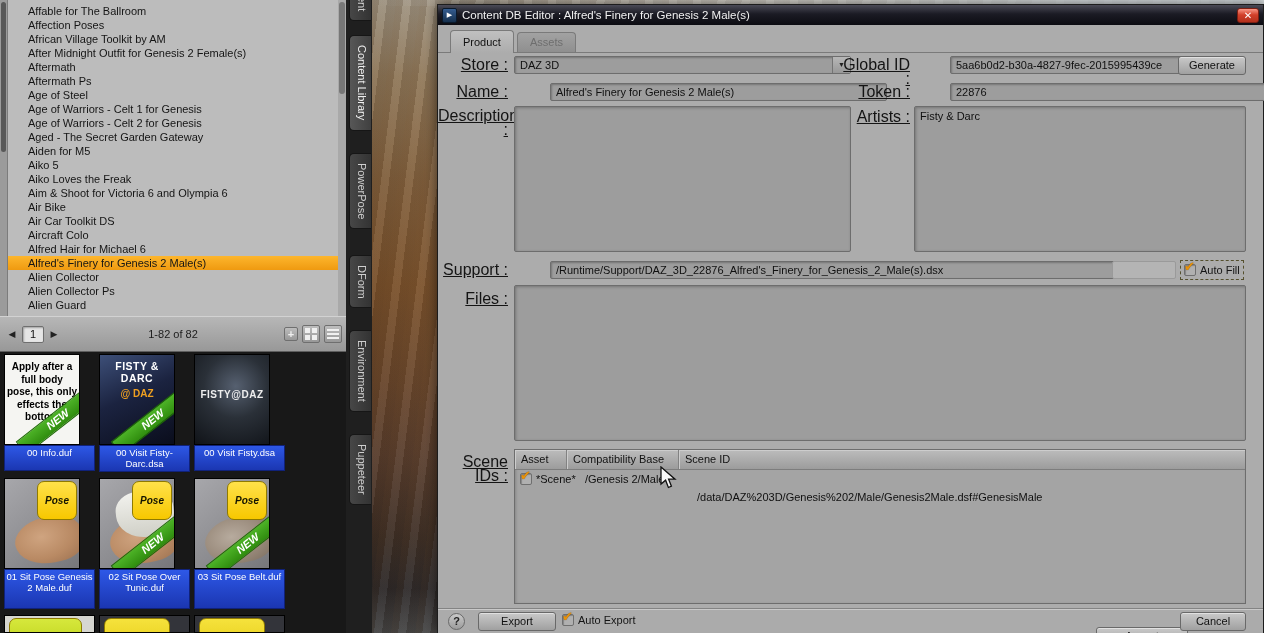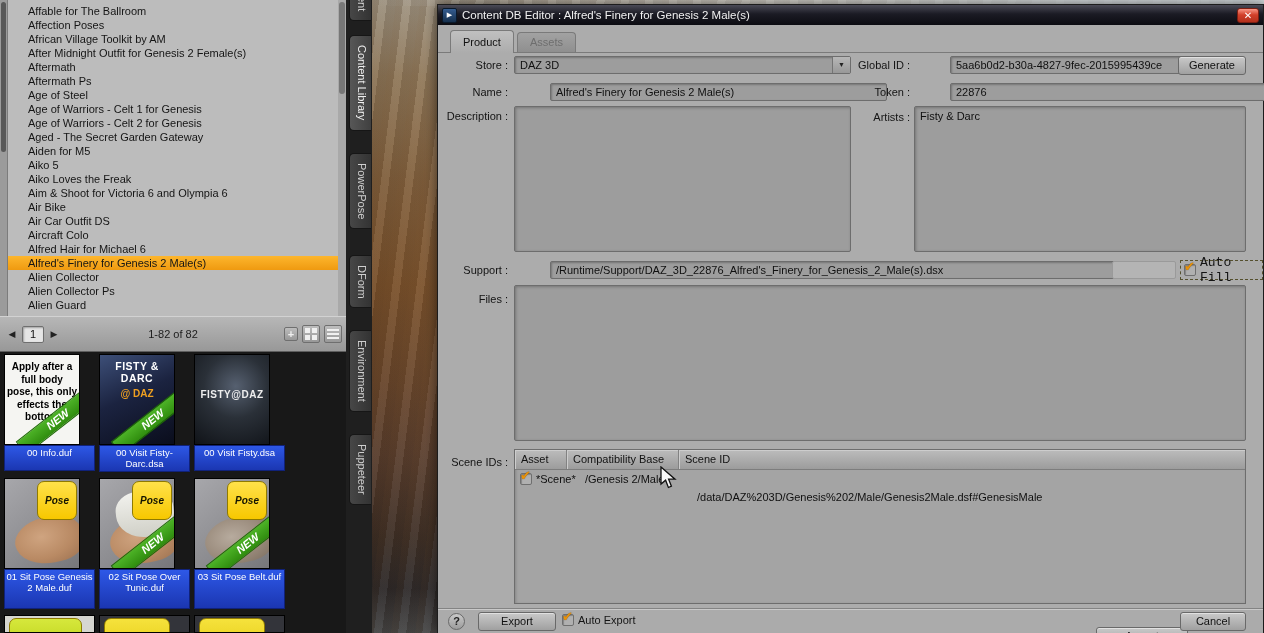--- a/index.html
+++ b/index.html
@@ -94,40 +94,40 @@
   .title-text{font-size:11.5px;}
   .close-btn{margin-left:auto;width:22px;height:15px;border-radius:3px;
     background:linear-gradient(#f99887,#d2402a 45%,#b3301c);border:1px solid #7e1f12;
     color:#fff;font-size:10px;font-weight:bold;line-height:13px;text-align:center;box-sizing:border-box;}
   .tabbar{position:absolute;left:0;top:20px;right:0;height:28px;display:flex;align-items:flex-end;
     padding-left:12px;border-bottom:1px solid #7a7a7a;box-sizing:border-box;}
   .dtab{padding:0 12px;font-size:11px;border:1px solid #7a7a7a;border-bottom:none;border-radius:4px 4px 0 0;margin-right:3px;}
   .dtab.active{background:linear-gradient(#c0c0c0,#acacac);color:#111;height:22px;line-height:22px;position:relative;z-index:2;margin-bottom:-1px;}
   .dtab.inactive{background:linear-gradient(#a2a2a2,#8f8f8f);color:#6e6e6e;height:19px;line-height:19px;}
 
-  .flabel{position:absolute;font-size:11px;color:#141414;text-align:right;height:14px;line-height:14px;}
+  .flabel{position:absolute;font-size:16px;color:#141414;text-align:right;height:14px;line-height:14px;text-decoration:underline;}
   .field{position:absolute;background:#9d9d9d;border:1px solid #6d6d6d;border-radius:2px;
     box-shadow:inset 1px 1px 2px rgba(0,0,0,.25);font-size:11px;color:#101010;padding:0 5px;height:18px;line-height:16px;
     box-sizing:border-box;font-family:inherit;}
   input.field{outline:none;margin-left:36px;}
   .dropdown{display:flex;align-items:flex-start;padding:0;}
   .dd-value{flex:1;padding:0 5px;line-height:16px;}
   .dd-arrow{width:17px;background:linear-gradient(#b7b7b7,#989898);border-left:1px solid #747474;
     font-size:7px;color:#222;display:flex;align-items:center;justify-content:center;}
   .area{position:absolute;background:#9d9d9d;border:1px solid #6d6d6d;border-radius:2px;
     box-shadow:inset 1px 1px 3px rgba(0,0,0,.25);font-size:11px;color:#101010;padding:3px 5px;box-sizing:border-box;}
   .btn{position:absolute;background:linear-gradient(#c9c9c9,#a0a0a0);border:1px solid #696969;border-radius:3px;
     font-size:11px;color:#111;text-align:center;height:19px;line-height:17px;box-sizing:border-box;
     box-shadow:inset 0 1px 0 rgba(255,255,255,.45);}
   .support-spacer{position:absolute;background:#b4b4b4;border:1px solid #9a9a9a;border-radius:2px;box-sizing:border-box;}
   .cb{position:relative;width:12px;height:12px;background:#b0b0b0;border:1px solid #6f6f6f;border-radius:2px;
     box-shadow:inset 1px 1px 1px rgba(0,0,0,.25);box-sizing:border-box;flex:none;}
   .cb .mark{position:absolute;left:-1px;top:-6px;font-size:13px;font-weight:bold;color:#e8920a;text-shadow:0 0 1px #6e4300;}
   .autofill{position:absolute;display:flex;align-items:center;gap:4px;border:1px dashed #55502e;padding:1px 3px;box-sizing:border-box;}
-  .autofill .lbl{font-size:13px;color:#141414;font-family:Liberation Mono, monospace;}
+  .autofill .lbl{font-size:11px;color:#141414;}
 
   .stable{position:absolute;border:1px solid #6d6d6d;background:#a4a4a4;box-sizing:border-box;box-shadow:inset 1px 1px 3px rgba(0,0,0,.18);}
   .stable-head{display:flex;height:19px;background:linear-gradient(#bcbcbc,#9c9c9c);border-bottom:1px solid #7d7d7d;}
   .th{padding:0 6px;line-height:19px;font-size:11px;color:#121212;border-right:1px solid #828282;
     box-shadow:inset 1px 1px 0 #cdcdcd;box-sizing:border-box;white-space:nowrap;overflow:hidden;}
   .th.c1{width:52px;} .th.c2{width:112px;} .th.c3{flex:1;border-right:none;}
   .srow{display:flex;align-items:center;height:18px;font-size:11px;color:#101010;}
   .scell{box-sizing:border-box;display:flex;align-items:center;white-space:nowrap;overflow:visible;}
   .scell.c1{width:64px;padding-left:5px;gap:4px;}
   .scell.c2{width:112px;padding-left:6px;}
@@ -164,21 +164,21 @@
       <div class="lib-item">Aftermath Ps</div>
       <div class="lib-item">Age of Steel</div>
       <div class="lib-item">Age of Warriors - Celt 1 for Genesis</div>
       <div class="lib-item">Age of Warriors - Celt 2 for Genesis</div>
       <div class="lib-item">Aged - The Secret Garden Gateway</div>
       <div class="lib-item">Aiden for M5</div>
       <div class="lib-item">Aiko 5</div>
       <div class="lib-item">Aiko Loves the Freak</div>
       <div class="lib-item">Aim &amp; Shoot for Victoria 6 and Olympia 6</div>
       <div class="lib-item">Air Bike</div>
-      <div class="lib-item">Air Car Outfit DS</div>
+      <div class="lib-item">Air Car Toolkit DS</div>
       <div class="lib-item">Aircraft Colo</div>
       <div class="lib-item">Alfred Hair for Michael 6</div>
       <div class="lib-item sel">Alfred's Finery for Genesis 2 Male(s)</div>
       <div class="lib-item">Alien Collector</div>
       <div class="lib-item">Alien Collector Ps</div>
       <div class="lib-item">Alien Guard</div>
     </div>
     <div class="scrollbar-right">
         <div class="sbt"></div>
       </div>

